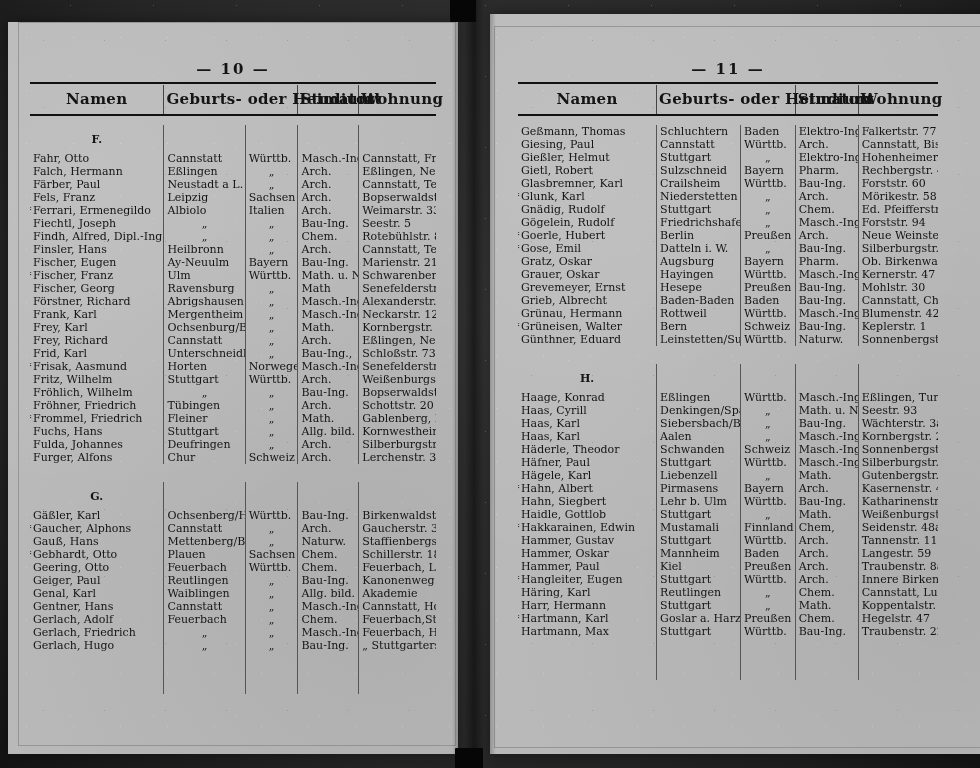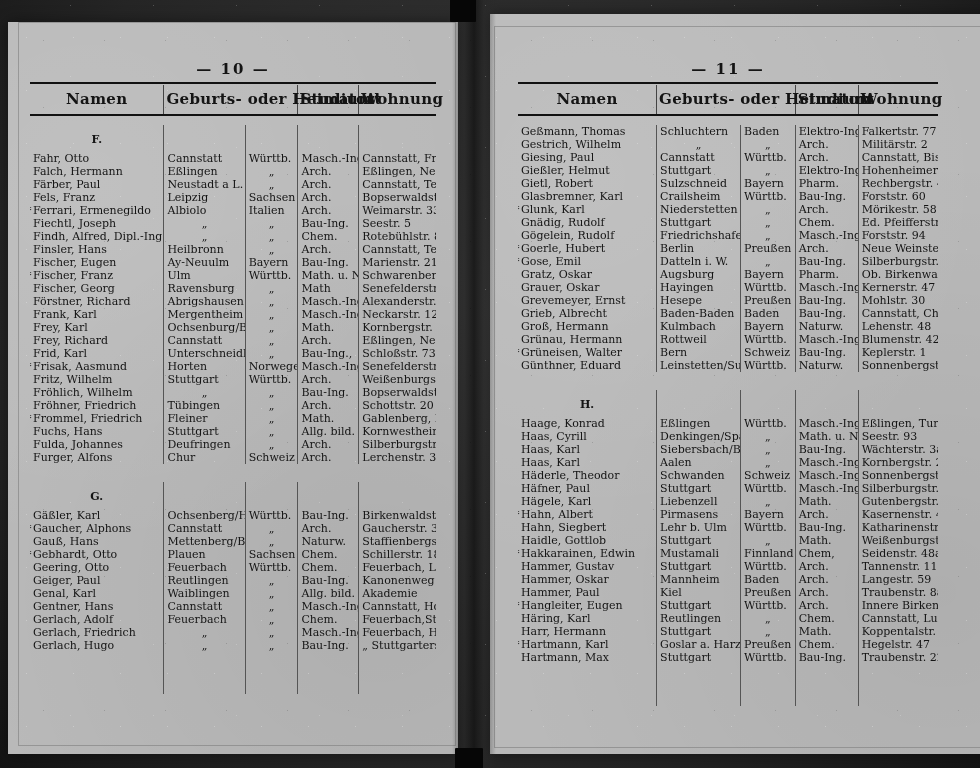--- a/index.html
+++ b/index.html
@@ -476,27 +476,20 @@
               <td colspan="5"></td>
             </tr>
             <tr>
               <td><span class="star"></span>Geßmann, Thomas</td>
               <td>Schluchtern</td>
               <td>Baden</td>
               <td>Elektro-Ing.</td>
               <td>Falkertstr. 77</td>
             </tr>
             <tr>
-              <td><span class="star"></span>Gestrich, Wilhelm</td>
-              <td class="ditto">„</td>
-              <td class="ditto">„</td>
-              <td>Arch.</td>
-              <td>Militärstr. 2</td>
-            </tr>
-            <tr>
               <td><span class="star"></span>Giesing, Paul</td>
               <td>Cannstatt</td>
               <td>Württb.</td>
               <td>Arch.</td>
               <td>Cannstatt, Bismarckstr. 35</td>
             </tr>
             <tr>
               <td><span class="star"></span>Gießler, Helmut</td>
               <td>Stuttgart</td>
               <td class="ditto">„</td>
@@ -574,27 +567,20 @@
               <td>Mohlstr. 30</td>
             </tr>
             <tr>
               <td><span class="star"></span>Grieb, Albrecht</td>
               <td>Baden-Baden</td>
               <td>Baden</td>
               <td>Bau-Ing.</td>
               <td>Cannstatt, Charlottenstr. 63</td>
             </tr>
             <tr>
-              <td><span class="star"></span>Groß, Hermann</td>
-              <td>Kulmbach</td>
-              <td>Bayern</td>
-              <td>Naturw.</td>
-              <td>Lehenstr. 48</td>
-            </tr>
-            <tr>
               <td><span class="star"></span>Grünau, Hermann</td>
               <td>Rottweil</td>
               <td>Württb.</td>
               <td>Masch.-Ing.</td>
               <td>Blumenstr. 42</td>
             </tr>
             <tr>
               <td><span class="star">*</span>Grüneisen, Walter</td>
               <td>Bern</td>
               <td>Schweiz</td>

